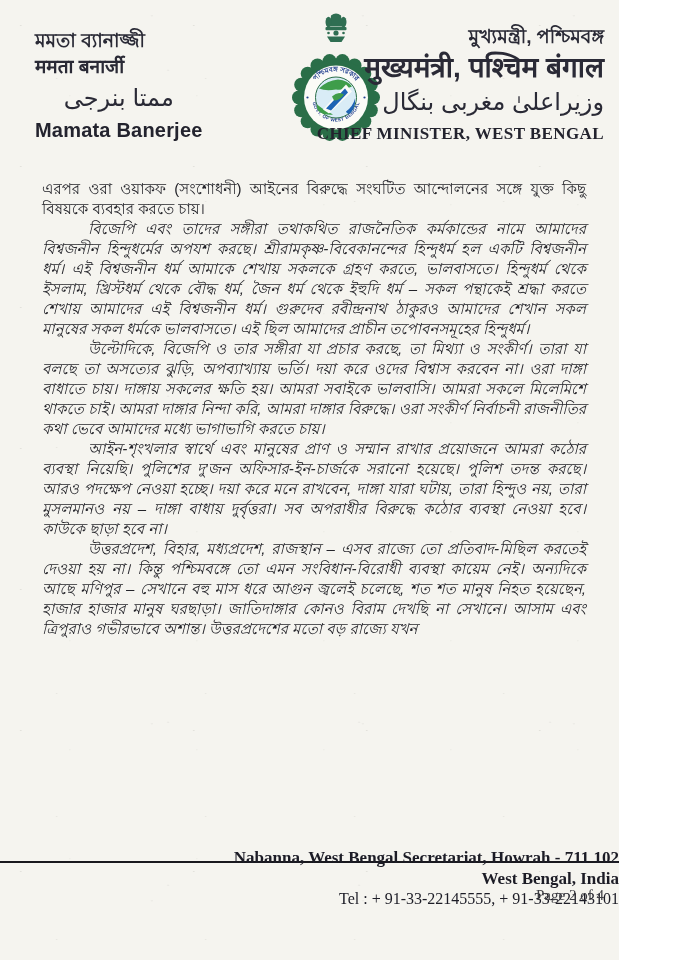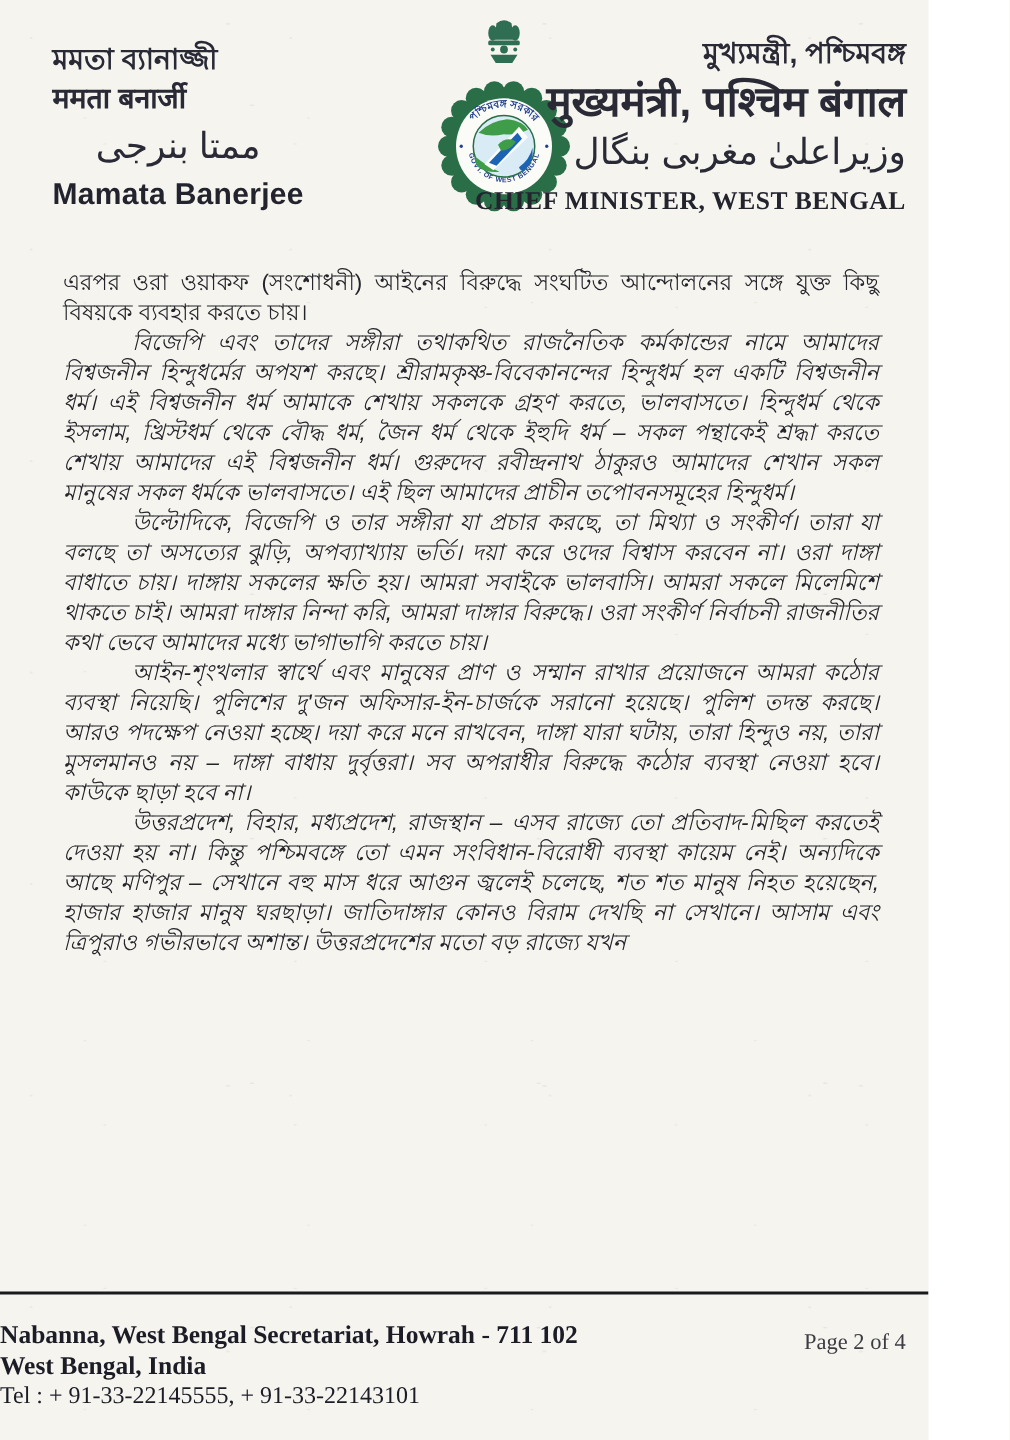--- a/index.html
+++ b/index.html
@@ -38,21 +38,21 @@
   
   .letter-body{
     position:absolute;left:42px;right:33px;top:179px;
     font-size:15px;line-height:20px;text-align:justify;color:#24242a;
   }
   .letter-body p{margin:0;}
   .letter-body p.indent{text-indent:46px;font-style:italic;}
   
   .footer-rule{position:absolute;left:0;right:0;top:861px;height:2px;background:#19191e;}
   .footer{
-    position:absolute;left:0;right:0;top:880px;text-align:left;
+    position:absolute;left:0;right:0;top:848px;text-align:right;
     font-family:"Liberation Serif","DejaVu Serif",serif;color:#1c1c26;line-height:1.22;
   }
   .footer .b{font-weight:bold;font-size:17px;}
   .footer .n{font-size:16px;}
   .page-num{
     position:absolute;left:536px;top:887px;font-size:15px;color:#3c3c42;
     font-family:Liberation Serif, serif;
   }
 </style>
 </head>

